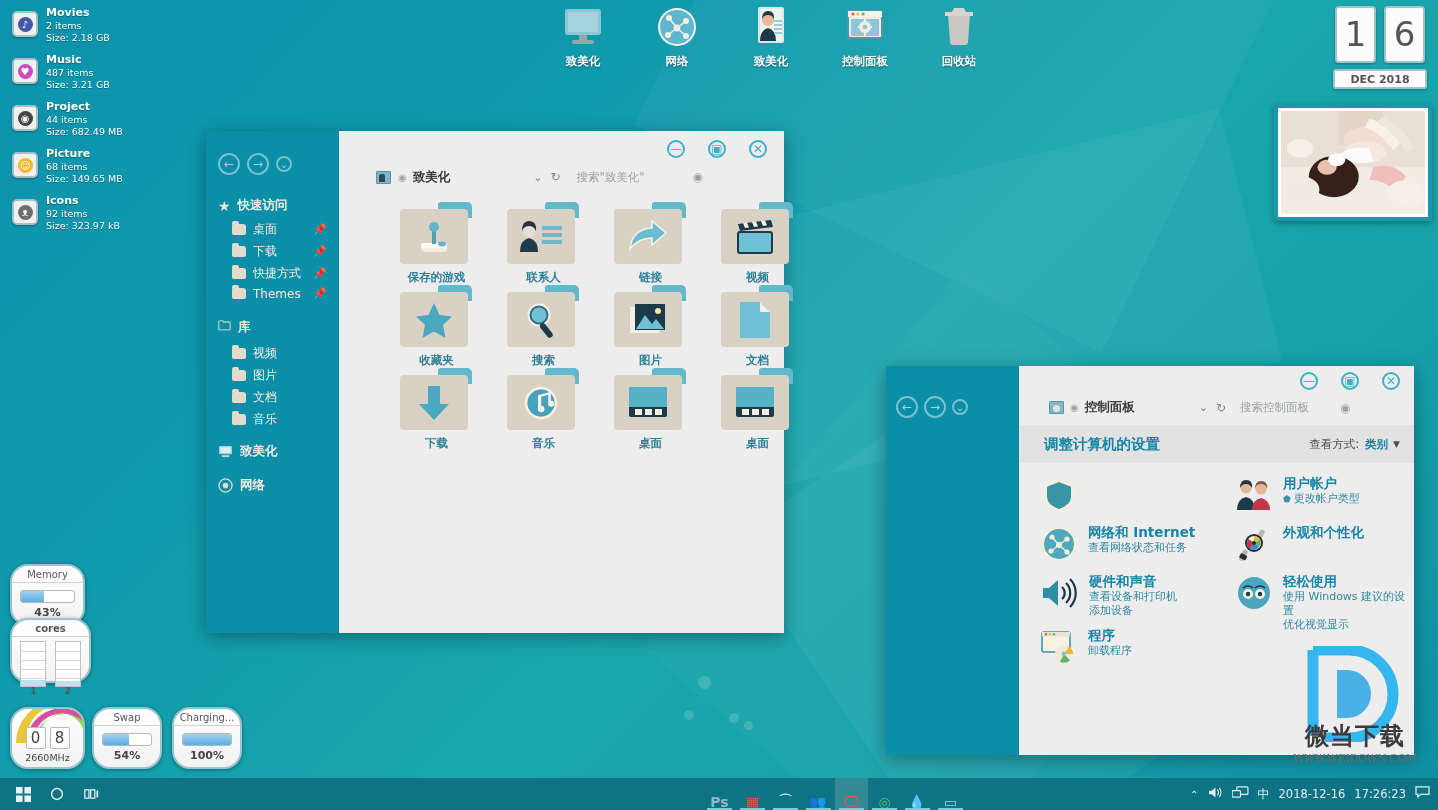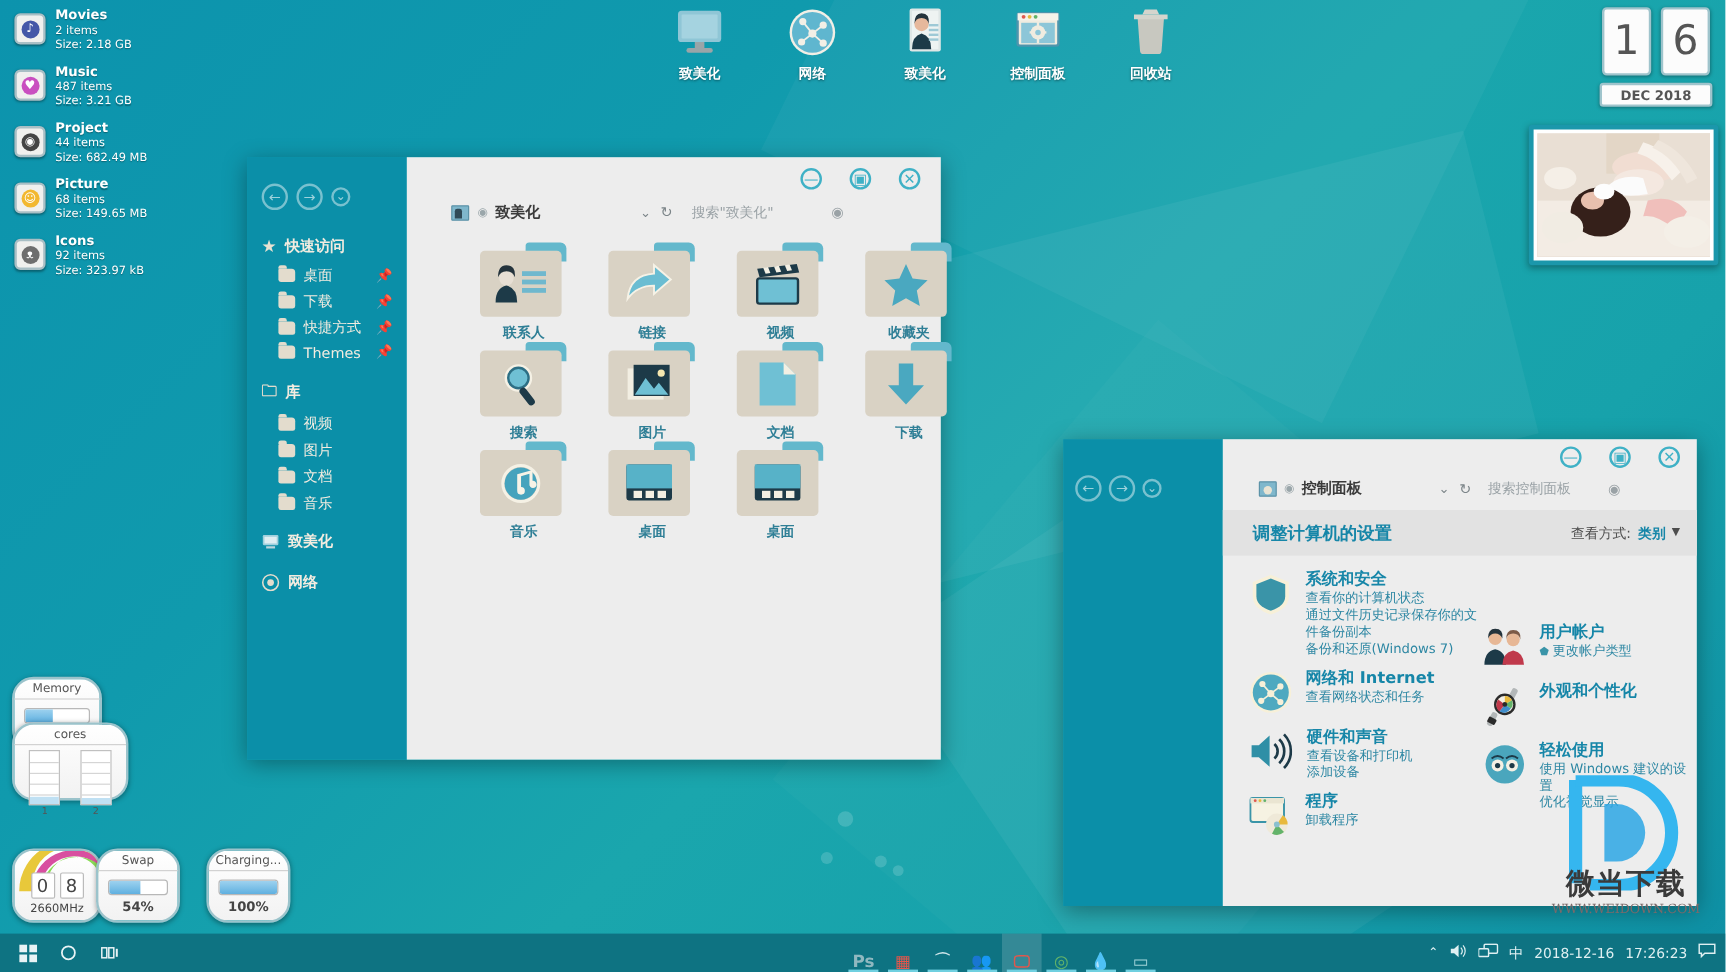--- a/index.html
+++ b/index.html
@@ -310,21 +310,21 @@
   </div>
 
   <div class="gadget" style="left:10px;top:564px;width:75px;height:62px;">
     <div class="g-title">Memory</div>
     <div class="bar-track">
         <div class="bar-fill" id="mem-fill" style="width: 43%;"></div>
       </div>
     <div class="g-val">43%</div>
   </div>
 
-  <div class="gadget" style="left:10px;top:602px;width:97px;height:65px;">
+  <div class="gadget" style="left:10px;top:618px;width:81px;height:65px;font-weight:bold;">
     <div class="g-title">cores</div>
     <div style="display:flex;justify-content:space-around;padding:4px 4px 0;">
       <div>
         <div class="core-col" style="height:46px;">
           <i style="top:9px"></i>
             <i style="top:18px"></i>
             <i style="top:27px"></i>
             <i style="top:36px"></i>
           <div class="core-fill" style="height:6px;"></div>
         </div>
@@ -349,21 +349,21 @@
       <path d="M18 34 A36 36 0 0 1 75 6 L75 14 A28 28 0 0 0 26 34 Z" fill="#d84fa0"></path>
       <path d="M26 34 A30 30 0 0 1 75 12 L75 20 A22 22 0 0 0 33 34 Z" fill="#8adb57"></path>
     </svg>
     <div style="display:flex;gap:4px;justify-content:center;padding-top:18px;position:relative;">
       <div style="width:20px;height:22px;background:#fff;border:1px solid #bbb;border-radius:2px;font-size:15px;line-height:20px;text-align:center;color:#444;">0</div>
       <div style="width:20px;height:22px;background:#fff;border:1px solid #bbb;border-radius:2px;font-size:15px;line-height:20px;text-align:center;color:#444;">8</div>
     </div>
     <div style="font-size:9.5px;text-align:center;color:#444;padding-top:3px;">2660MHz</div>
   </div>
 
-  <div class="gadget" style="left:80px;top:707px;width:70px;height:62px;">
+  <div class="gadget" style="left:92px;top:707px;width:70px;height:62px;">
     <div class="g-title">Swap</div>
     <div class="bar-track">
         <div class="bar-fill" id="swap-fill" style="width: 54%;"></div>
       </div>
     <div class="g-val">54%</div>
   </div>
 
   <div class="gadget" style="left:172px;top:707px;width:70px;height:62px;">
     <div class="g-title">Charging...</div>
     <div class="bar-track">
@@ -452,20 +452,35 @@
           <div style="position:absolute;left:2px;top:2px;width:6px;height:8px;background:#2f4a57;border-radius:2px 2px 0 0;"></div>
         </div>
         <span style="color:#9aa6aa;margin:0 6px 0 7px;font-size:10px;">◉</span>
         <span style="font-weight:bold;color:#3b3b3b;font-size:12.5px;">致美化</span>
         <span style="margin-left:83px;color:#7b8488;font-size:11px;">⌄</span>
         <span style="margin-left:8px;color:#7b8488;font-size:12px;">↻</span>
         <span style="margin-left:16px;color:#9aa2a6;font-size:11.5px;">搜索"致美化"</span>
         <span style="margin-left:48px;color:#9aa2a6;font-size:12px;">◉</span>
       </div>
       <div class="ex-grid" id="ex-grid">
+          <div class="ex-item">
+            <div class="folder">
+              <div class="tab"></div>
+              <div class="body">
+                <svg width="42" height="40" viewBox="0 0 42 40">
+                  <rect x="8" y="26" width="26" height="9" rx="4" fill="#f2ede0"></rect>
+                  <rect x="8" y="26" width="26" height="5" rx="2" fill="#fdfaf2"></rect>
+                  <rect x="19" y="12" width="4" height="15" fill="#4aa3ba"></rect>
+                  <circle cx="21" cy="10" r="5" fill="#5fb6cc"></circle>
+                  <ellipse cx="29" cy="27" rx="4" ry="2.4" fill="#5fb6cc"></ellipse>
+                </svg>
+              </div>
+            </div>
+            <div class="ex-label">保存的游戏</div>
+          </div>
           <div class="ex-item">
             <div class="folder">
               <div class="tab"></div>
               <div class="body">
                 <svg width="46" height="36" viewBox="0 0 46 36">
                   <ellipse cx="11" cy="13" rx="6" ry="6" fill="#e7dfd4"></ellipse>
                   <path d="M4 12 q0 -10 7 -10 q8 0 7 10 q-2 -5 -7 -5 q-5 0 -7 5z" fill="#24333c"></path>
                   <path d="M2 33 q0 -12 9 -14 q9 2 9 14 z" fill="#1d3a48"></path>
                   <g fill="#6fb8ce">
                     <rect x="24" y="7" width="20" height="4"></rect>
@@ -649,26 +664,20 @@
         <span style="margin-left:5px;font-size:9px;color:#4d4d4d;">▼</span>
       </div>
       <div style="display:flex;padding:12px 0 0 0;">
         <div id="cp-left" style="width:215px;padding-left:20px;">
             <div style="display: flex; gap: 9px; margin-bottom: 9px; align-items: flex-start;">
               <div class="cp-icon">
                 <svg width="36" height="36" viewBox="0 0 36 36">
                   <path d="M18 2 L33 8 v12 q0 10 -15 15 q-15 -5 -15 -15 v-12 z" fill="#f7f0d8"></path>
                   <path d="M18 5 L30 9.8 v10 q0 8 -12 12.2 q-12 -4.2 -12 -12.2 v-10 z" fill="#3a94a8"></path>
                 </svg>
-              </div>
-              <div>
-                <div class="cp-cat-title">系统和安全</div>
-                <div class="cp-cat-link">查看你的计算机状态</div>
-                <div class="cp-cat-link">通过文件历史记录保存你的文件备份副本</div>
-                <div class="cp-cat-link">备份和还原(Windows 7)</div>
               </div>
             </div>
             <div style="display: flex; gap: 9px; margin-bottom: 9px; align-items: flex-start;">
               <div class="cp-icon">
                 <svg width="36" height="36" viewBox="0 0 36 36">
                   <circle cx="18" cy="18" r="17" fill="#f7f0d8"></circle>
                   <circle cx="18" cy="18" r="15" fill="#4ea9c0"></circle>
                   <g fill="#f7f0d8">
                     <circle cx="11" cy="11" r="2.6"></circle>
                     <circle cx="26" cy="13" r="2.6"></circle>
@@ -719,21 +728,21 @@
                   <path d="M23 24 L19 31.8 a9 9 0 0 0 10 -1.4 z" fill="#63b36a"></path>
                   <circle cx="23" cy="24" r="2.4" fill="#8bc0cf"></circle>
                 </svg>
               </div>
               <div>
                 <div class="cp-cat-title">程序</div>
                 <div class="cp-cat-link">卸载程序</div>
               </div>
             </div>
           </div>
-        <div id="cp-right" style="width:180px;margin-top:44px;">
+        <div id="cp-right" style="width:180px;">
             <div style="display: flex; gap: 9px; margin-bottom: 9px; align-items: flex-start;">
               <div class="cp-icon">
                 <svg width="36" height="32" viewBox="0 0 36 32">
                   <ellipse cx="10" cy="9" rx="5.5" ry="5.5" fill="#e7b795"></ellipse>
                   <path d="M4 9 q0 -8 6 -8 q7 0 6 8 q-2 -4 -6 -4 q-4 0 -6 4z" fill="#24333c"></path>
                   <path d="M1 31 q0 -11 9 -13 q9 2 9 13 z" fill="#1d3a48"></path>
                   <ellipse cx="25" cy="10" rx="5.5" ry="5.5" fill="#e7b795"></ellipse>
                   <path d="M19 10 q0 -8 6 -8 q7 0 6 8 q-1 -5 -6 -5 q-5 0 -6 5z" fill="#7d5a46"></path>
                   <path d="M16 31 q0 -10 9 -12 q9 2 9 12 z" fill="#c0394b"></path>
                 </svg>

